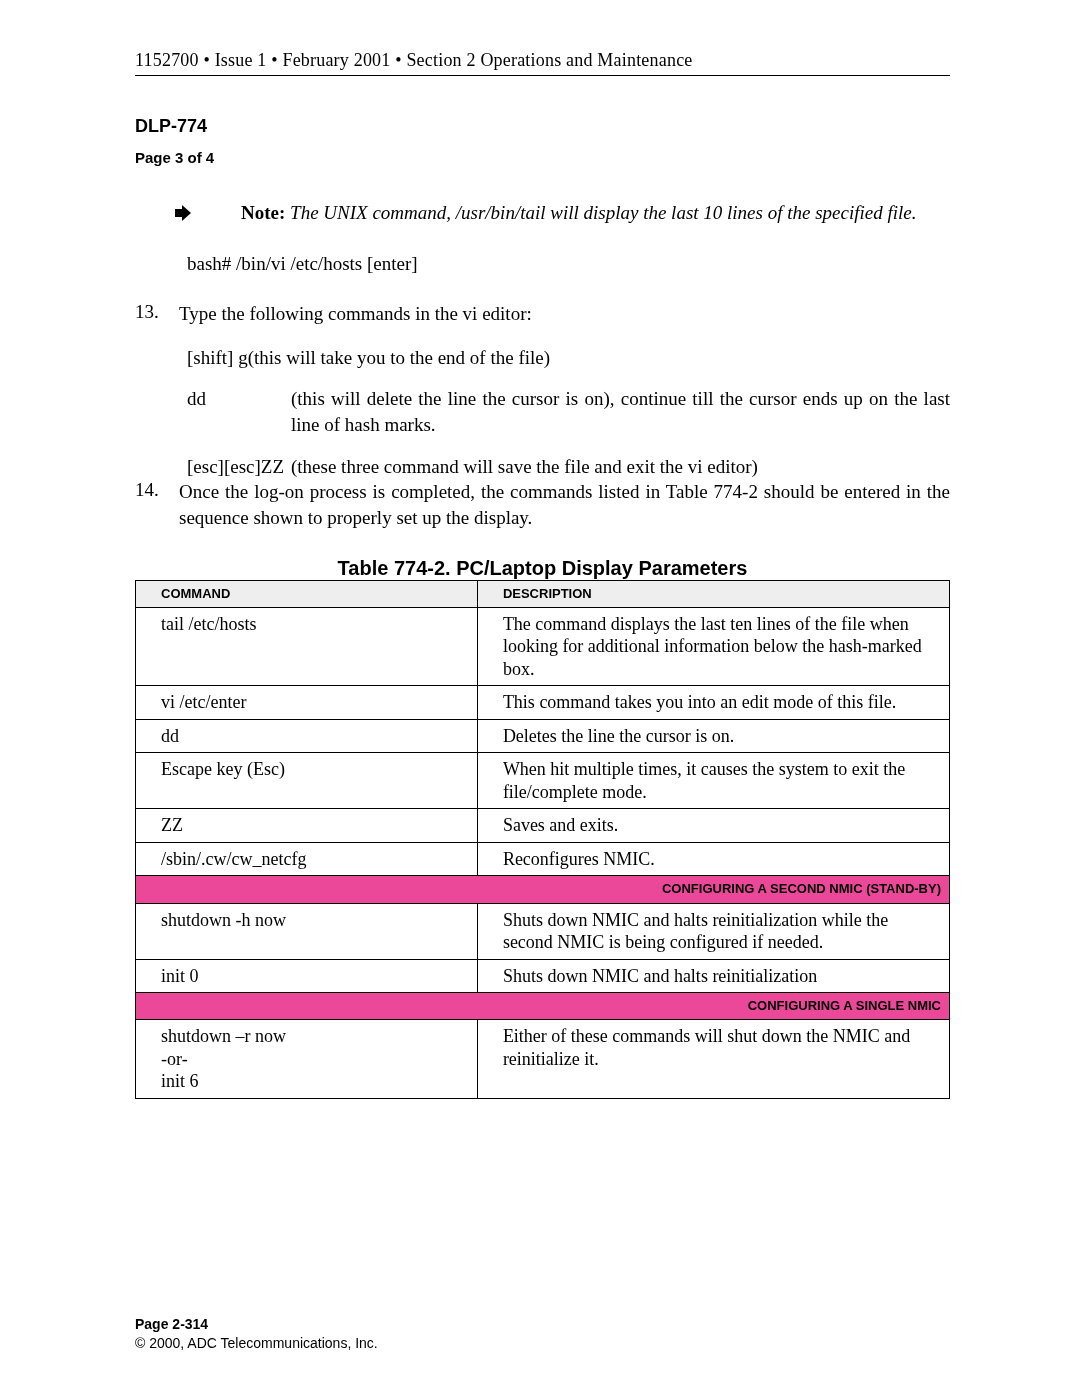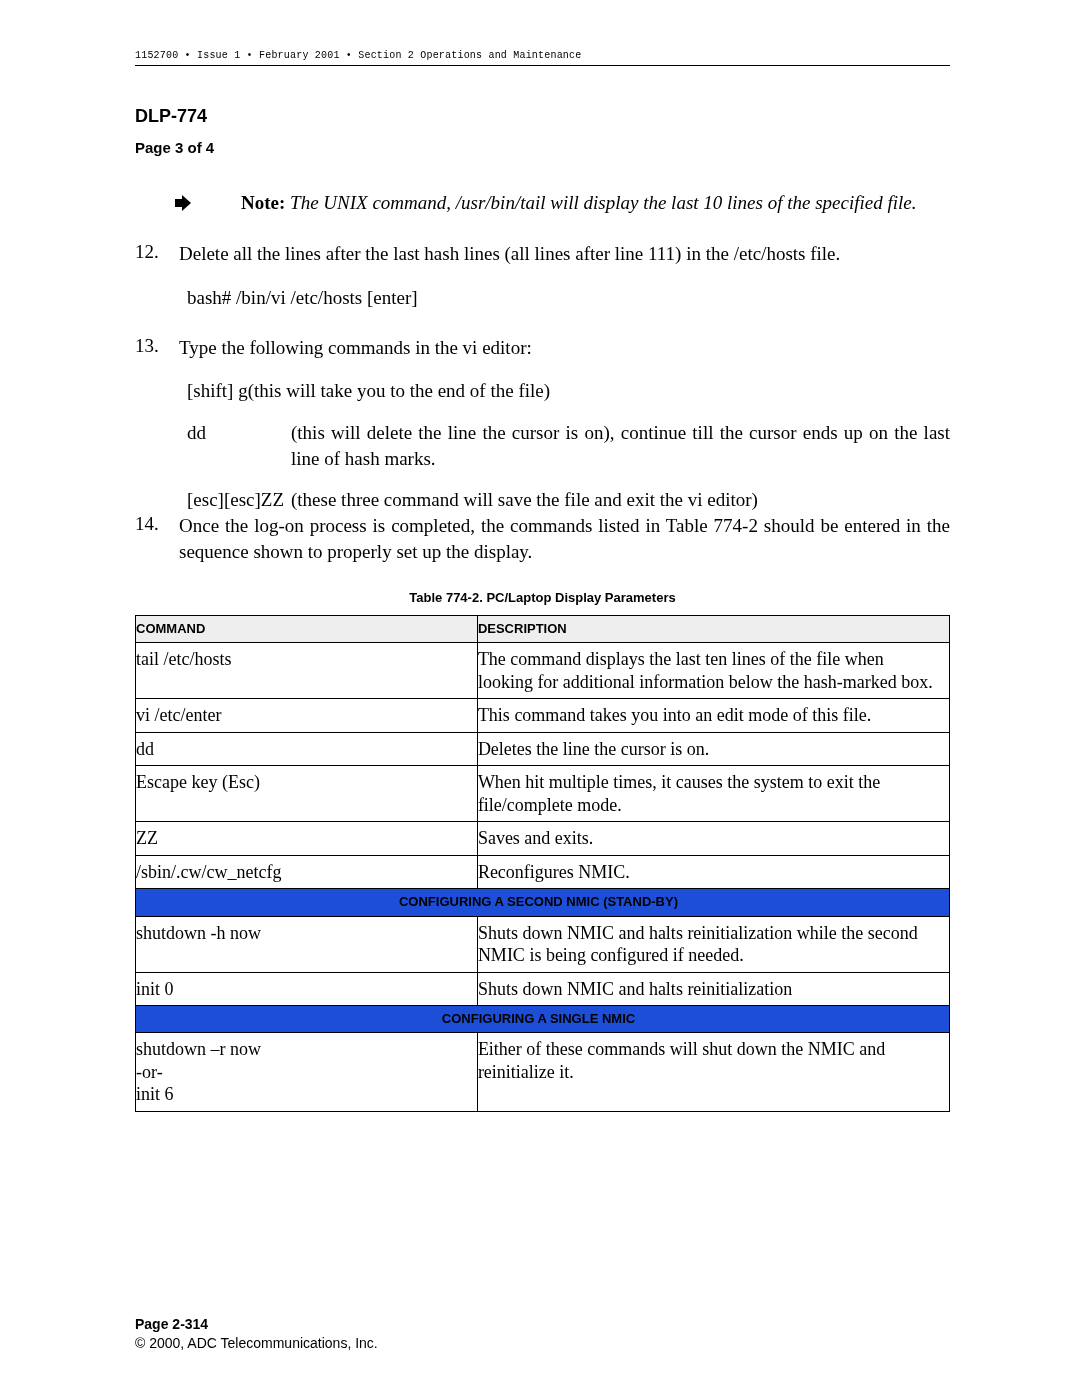--- a/index.html
+++ b/index.html
@@ -10,22 +10,22 @@
     color: #000;
   }
   .page {
     width: 1080px;
     height: 1397px;
     position: relative;
     box-sizing: border-box;
     padding: 50px 130px 0 135px;
   }
   .header-line {
-    font-family: Liberation Mono, monospace;
-    font-size: 10px;
+    font-family: Liberation Serif, serif;
+    font-size: 18px;
     letter-spacing: 0.2px;
     border-bottom: 1.5px solid #000;
     padding-bottom: 4px;
     margin-bottom: 40px;
   }
   .dlp-title {
     font-family: Arial, Helvetica, sans-serif;
     font-weight: bold;
     font-size: 18px;
     margin-bottom: 12px;
@@ -92,49 +92,48 @@
   .section-heading {
     font-family: Arial, Helvetica, sans-serif;
     font-weight: bold;
     font-size: 16px;
     margin-top: 50px;
     margin-bottom: 18px;
   }
   .table-caption {
     font-family: Arial, Helvetica, sans-serif;
     font-weight: bold;
-    font-size: 13px;
+    font-size: 20px;
     text-align: center;
     margin-top: 26px;
-    margin-bottom: 10px;
   }
   table {
     border-collapse: collapse;
     width: 100%;
     font-size: 18px;
   }
   th, td {
     border: 1.5px solid #000;
-    padding: 5px 8px 5px 0;
+    padding: 5px 8px 5px 25px;
     text-align: left;
     vertical-align: top;
     line-height: 1.25;
   }
   th {
     font-family: Arial, Helvetica, sans-serif;
     font-size: 13px;
     font-weight: bold;
     background: #eeeeee;
   }
   .subheader-row td {
     font-family: Arial, Helvetica, sans-serif;
     font-size: 13px;
     font-weight: bold;
-    text-align: center;
-    background: #1d4ed8;
+    text-align: right;
+    background: #ec4899;
   }
   .col-cmd { width: 24%; }
   .footer {
     position: absolute;
     left: 135px;
     bottom: 44px;
     font-family: Arial, Helvetica, sans-serif;
     font-size: 14px;
     line-height: 1.35;
   }
@@ -153,24 +152,20 @@
 
   <div class="note-block">
     <span class="note-arrow">
       <svg class="arrow" viewBox="0 0 16 16">
           <path d="M0 4 H7 V0 L16 8 L7 16 V12 H0 Z" fill="#000"></path>
         </svg>
     </span><span class="note-label">Note:</span>
     <span class="note-text">The UNIX command, /usr/bin/tail will display the last 10 lines of the specified file.</span>
   </div>
 
-  <div class="step">
-    <div class="step-num">12.</div>
-    <div class="step-body">Delete all the lines after the last hash lines (all lines after line 111) in the /etc/hosts file.</div>
-  </div>
   <div class="code-indent">bash# /bin/vi /etc/hosts [enter]</div>
 
   <div class="step">
     <div class="step-num">13.</div>
     <div class="step-body">Type the following commands in the vi editor:</div>
   </div>
 
   <div class="code-indent" style="margin-bottom:16px;">[shift] g(this will take you to the end of the file)</div>
 
   <div class="vi-row">

